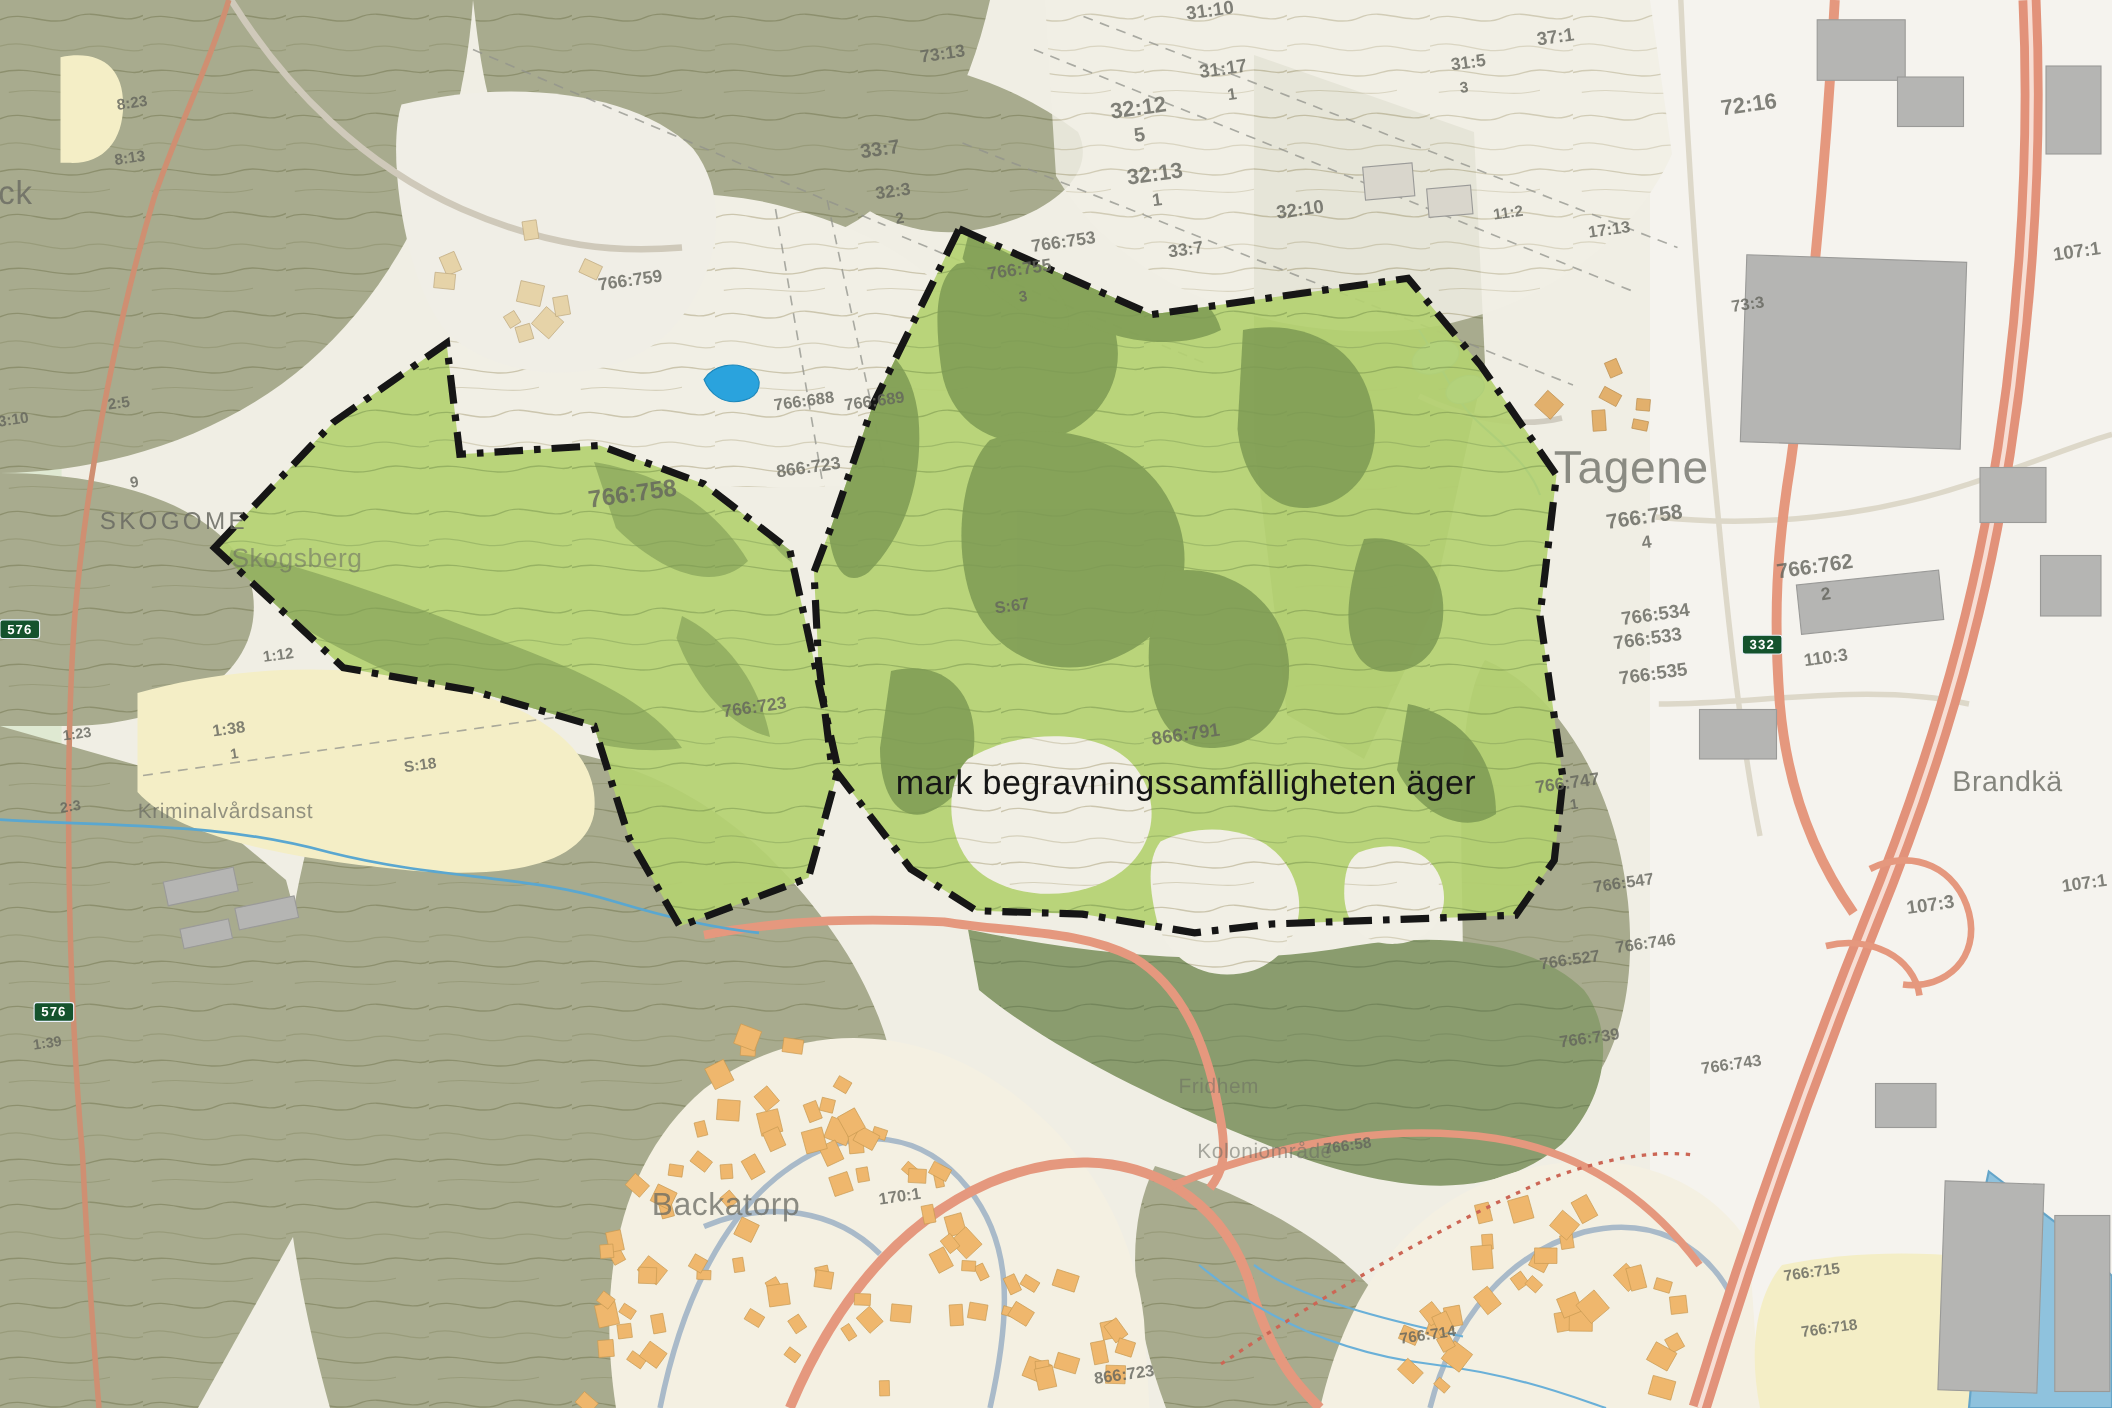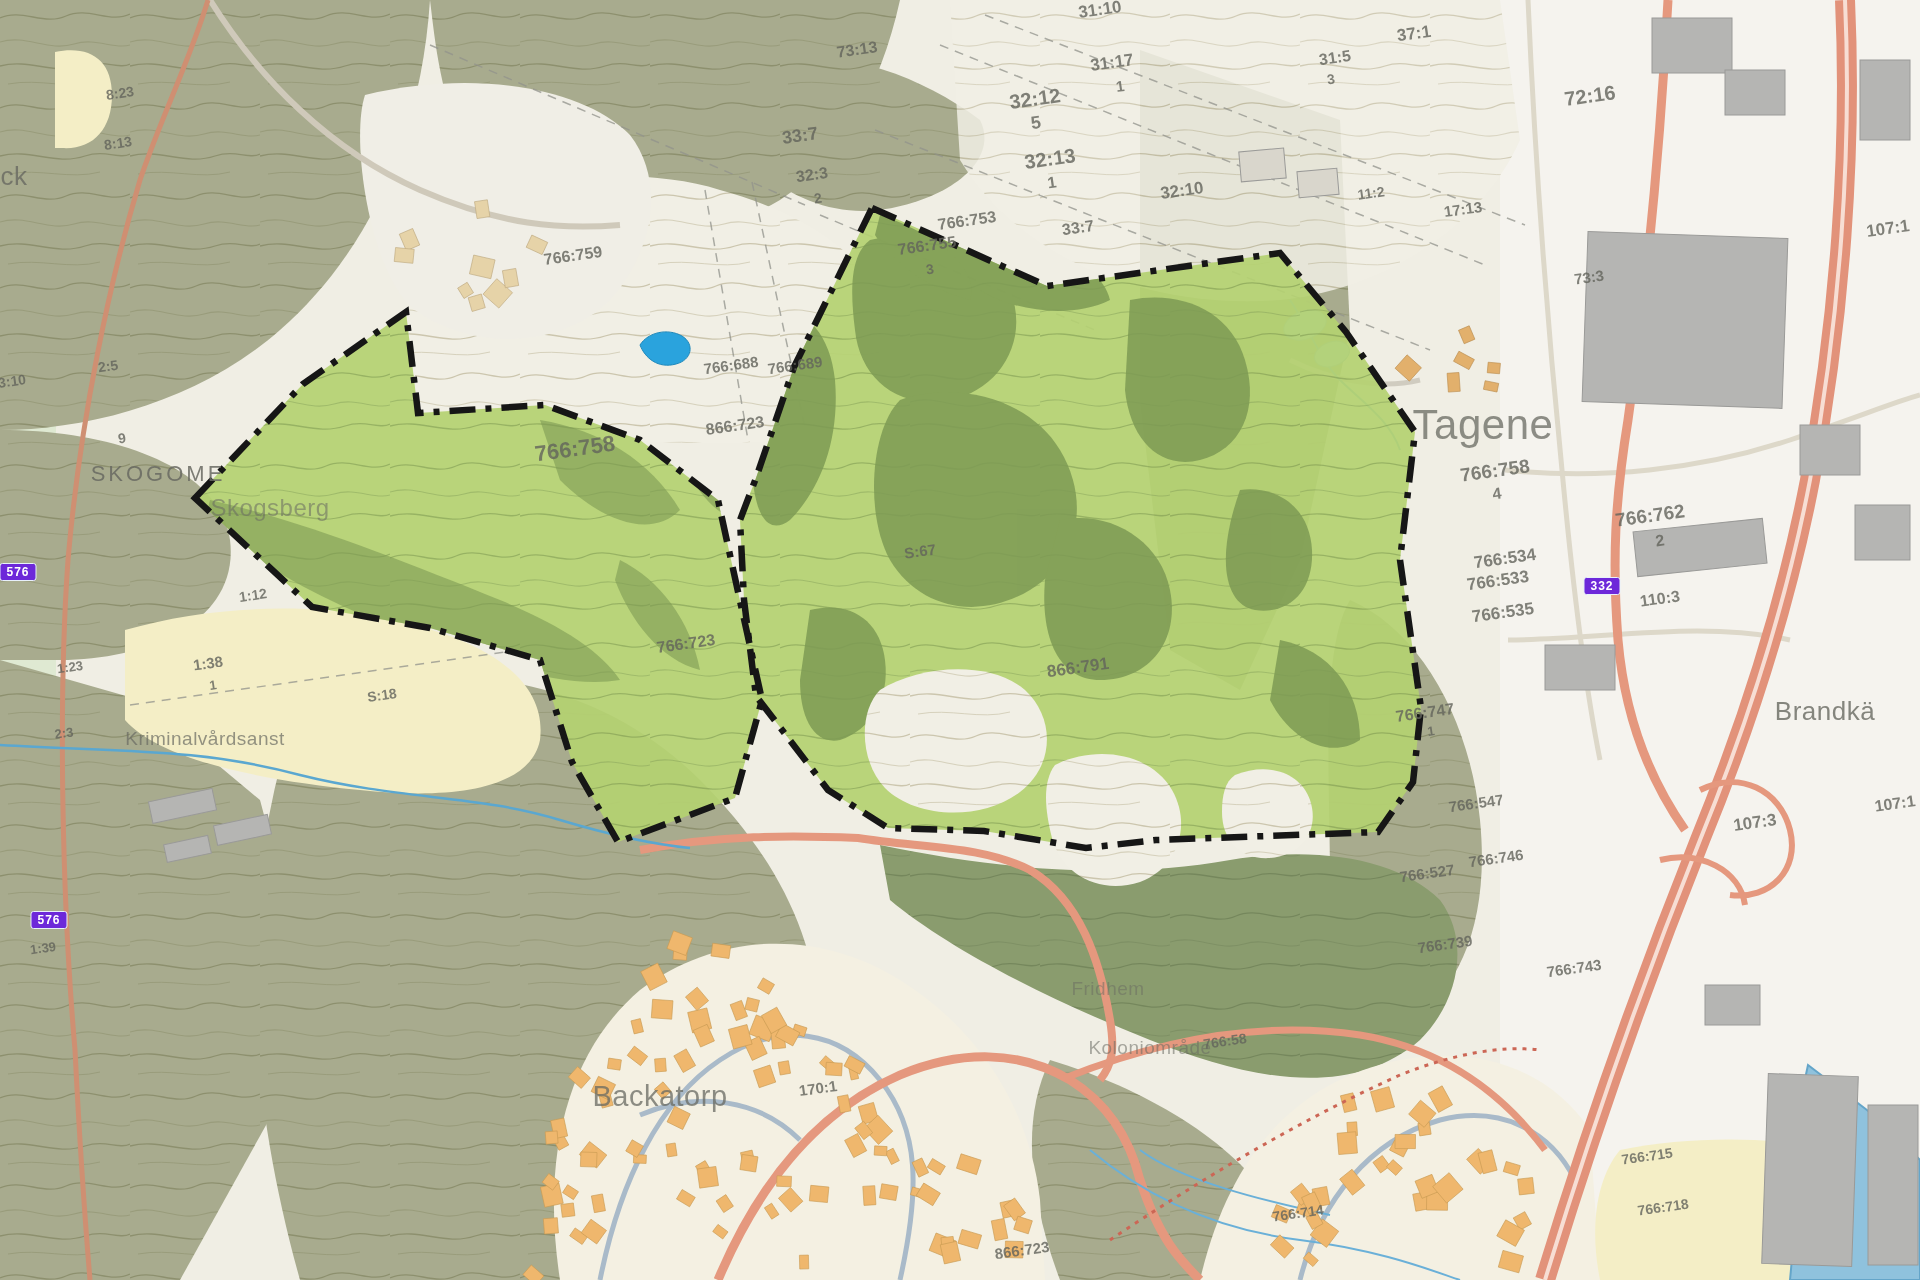--- a/index.html
+++ b/index.html
@@ -5,21 +5,21 @@
   html,body{margin:0;padding:0;background:#ddd;}
   #stage{position:relative;width:1920px;height:1280px;overflow:hidden;
          font-family:"Liberation Sans",sans-serif;background:#f0eee4;}
   #map-svg{position:absolute;left:0;top:0;width:1920px;height:1280px;}
   #label-layer{position:absolute;left:0;top:0;width:1920px;height:1280px;pointer-events:none;}
   .lbl{position:absolute;transform:translate(-50%,-50%) rotate(-8deg);white-space:nowrap;}
   .parcel{color:#63645c;font-weight:bold;opacity:.8;}
   .place{color:#696a62;transform:translate(-50%,-50%);letter-spacing:.5px;}
   .area-label{position:absolute;transform:translate(-50%,-50%);white-space:nowrap;
               color:#161616;font-size:31px;letter-spacing:.3px;}
-  .shield{position:absolute;transform:translate(-50%,-50%);background:#6d28d9;color:#fff;
+  .shield{position:absolute;transform:translate(-50%,-50%);background:#14532d;color:#fff;
           font-size:12px;font-weight:bold;padding:1px 6px;border-radius:3px;
           border:1px solid #e8f0fa;letter-spacing:1px;}
 </style>
 </head>
 <body>
 
 <div id="stage">
 
 <svg id="map-svg" viewBox="0 0 1920 1280" xmlns="http://www.w3.org/2000/svg">
   <defs>
@@ -318,29 +318,30 @@
   </g>
 
   <g fill="none" stroke="#161616" stroke-width="6.5" stroke-dasharray="26 10 6 10">
     <path d="M195,498 L303,384 L406,312 L418,413 L545,405 L640,440 L718,500 L742,610 L762,700 L735,798 L618,842 L572,762 L540,660 L430,628 L312,607 Z"></path>
     <path d="M872,208 L1047,286 L1280,253 L1346,332 L1415,432 L1400,560 L1421,708 L1413,782 L1378,832 L1156,840 L1086,848 L984,831 L888,828 L828,790 L756,696 L744,600 L740,520 L756,478 L794,367 Z"></path>
   </g>
   <path d="M1110,1240 C1200,1180 1300,1120 1400,1075 C1450,1055 1500,1045 1540,1050" fill="none" stroke="#cc6655" stroke-width="3" stroke-dasharray="4 6"></path>
 </svg>
 
 <div id="label-layer">
+  <div class="area-label" id="lbl-owned" style="left: 1078px; top: 712px;">mark begravningssamfälligheten äger</div>
 <div class="lbl place" style="left: 158px; top: 474px; font-size: 22px; opacity: 0.85; letter-spacing: 3px;">SKOGOME</div>
       <div class="lbl place" style="left: 270px; top: 508px; font-size: 24px; opacity: 0.55;">Skogsberg</div>
       <div class="lbl place" style="left: 1483px; top: 425px; font-size: 42px; opacity: 0.75;">Tagene</div>
       <div class="lbl place" style="left: 1813px; top: 711px; font-size: 26px; opacity: 0.8; margin-left: 12px;">Brandkä</div>
       <div class="lbl place" style="left: 660px; top: 1096px; font-size: 29px; opacity: 0.75;">Backatorp</div>
       <div class="lbl place" style="left: 1108px; top: 947px; font-size: 19px; opacity: 0.5; margin-top: 42px;">Fridhem</div>
       <div class="lbl place" style="left: 1150px; top: 1048px; font-size: 19px; opacity: 0.55;">Koloniområde</div>
       <div class="lbl place" style="left: 205px; top: 739px; font-size: 19px; opacity: 0.7;">Kriminalvårdsanst</div>
-      <div class="lbl place" style="left: 14px; top: 176px; font-size: 26px; opacity: 0.8;">ck</div>
+      <div class="lbl place" style="left: 14px; top: 176px; font-size: 30px; opacity: 0.8;">ck</div>
       <div class="lbl parcel" style="left: 1100px; top: 10px; font-size: 17px;">31:10</div>
       <div class="lbl parcel" style="left: 1112px; top: 63px; font-size: 17px;">31:17</div>
       <div class="lbl parcel" style="left: 1120px; top: 86px; font-size: 15px;">1</div>
       <div class="lbl parcel" style="left: 1035px; top: 99px; font-size: 20px;">32:12</div>
       <div class="lbl parcel" style="left: 1036px; top: 123px; font-size: 18px;">5</div>
       <div class="lbl parcel" style="left: 1050px; top: 159px; font-size: 20px;">32:13</div>
       <div class="lbl parcel" style="left: 1052px; top: 183px; font-size: 16px;">1</div>
       <div class="lbl parcel" style="left: 800px; top: 136px; font-size: 18px;">33:7</div>
       <div class="lbl parcel" style="left: 857px; top: 50px; font-size: 16px;">73:13</div>
       <div class="lbl parcel" style="left: 812px; top: 175px; font-size: 16px;">32:3</div>

